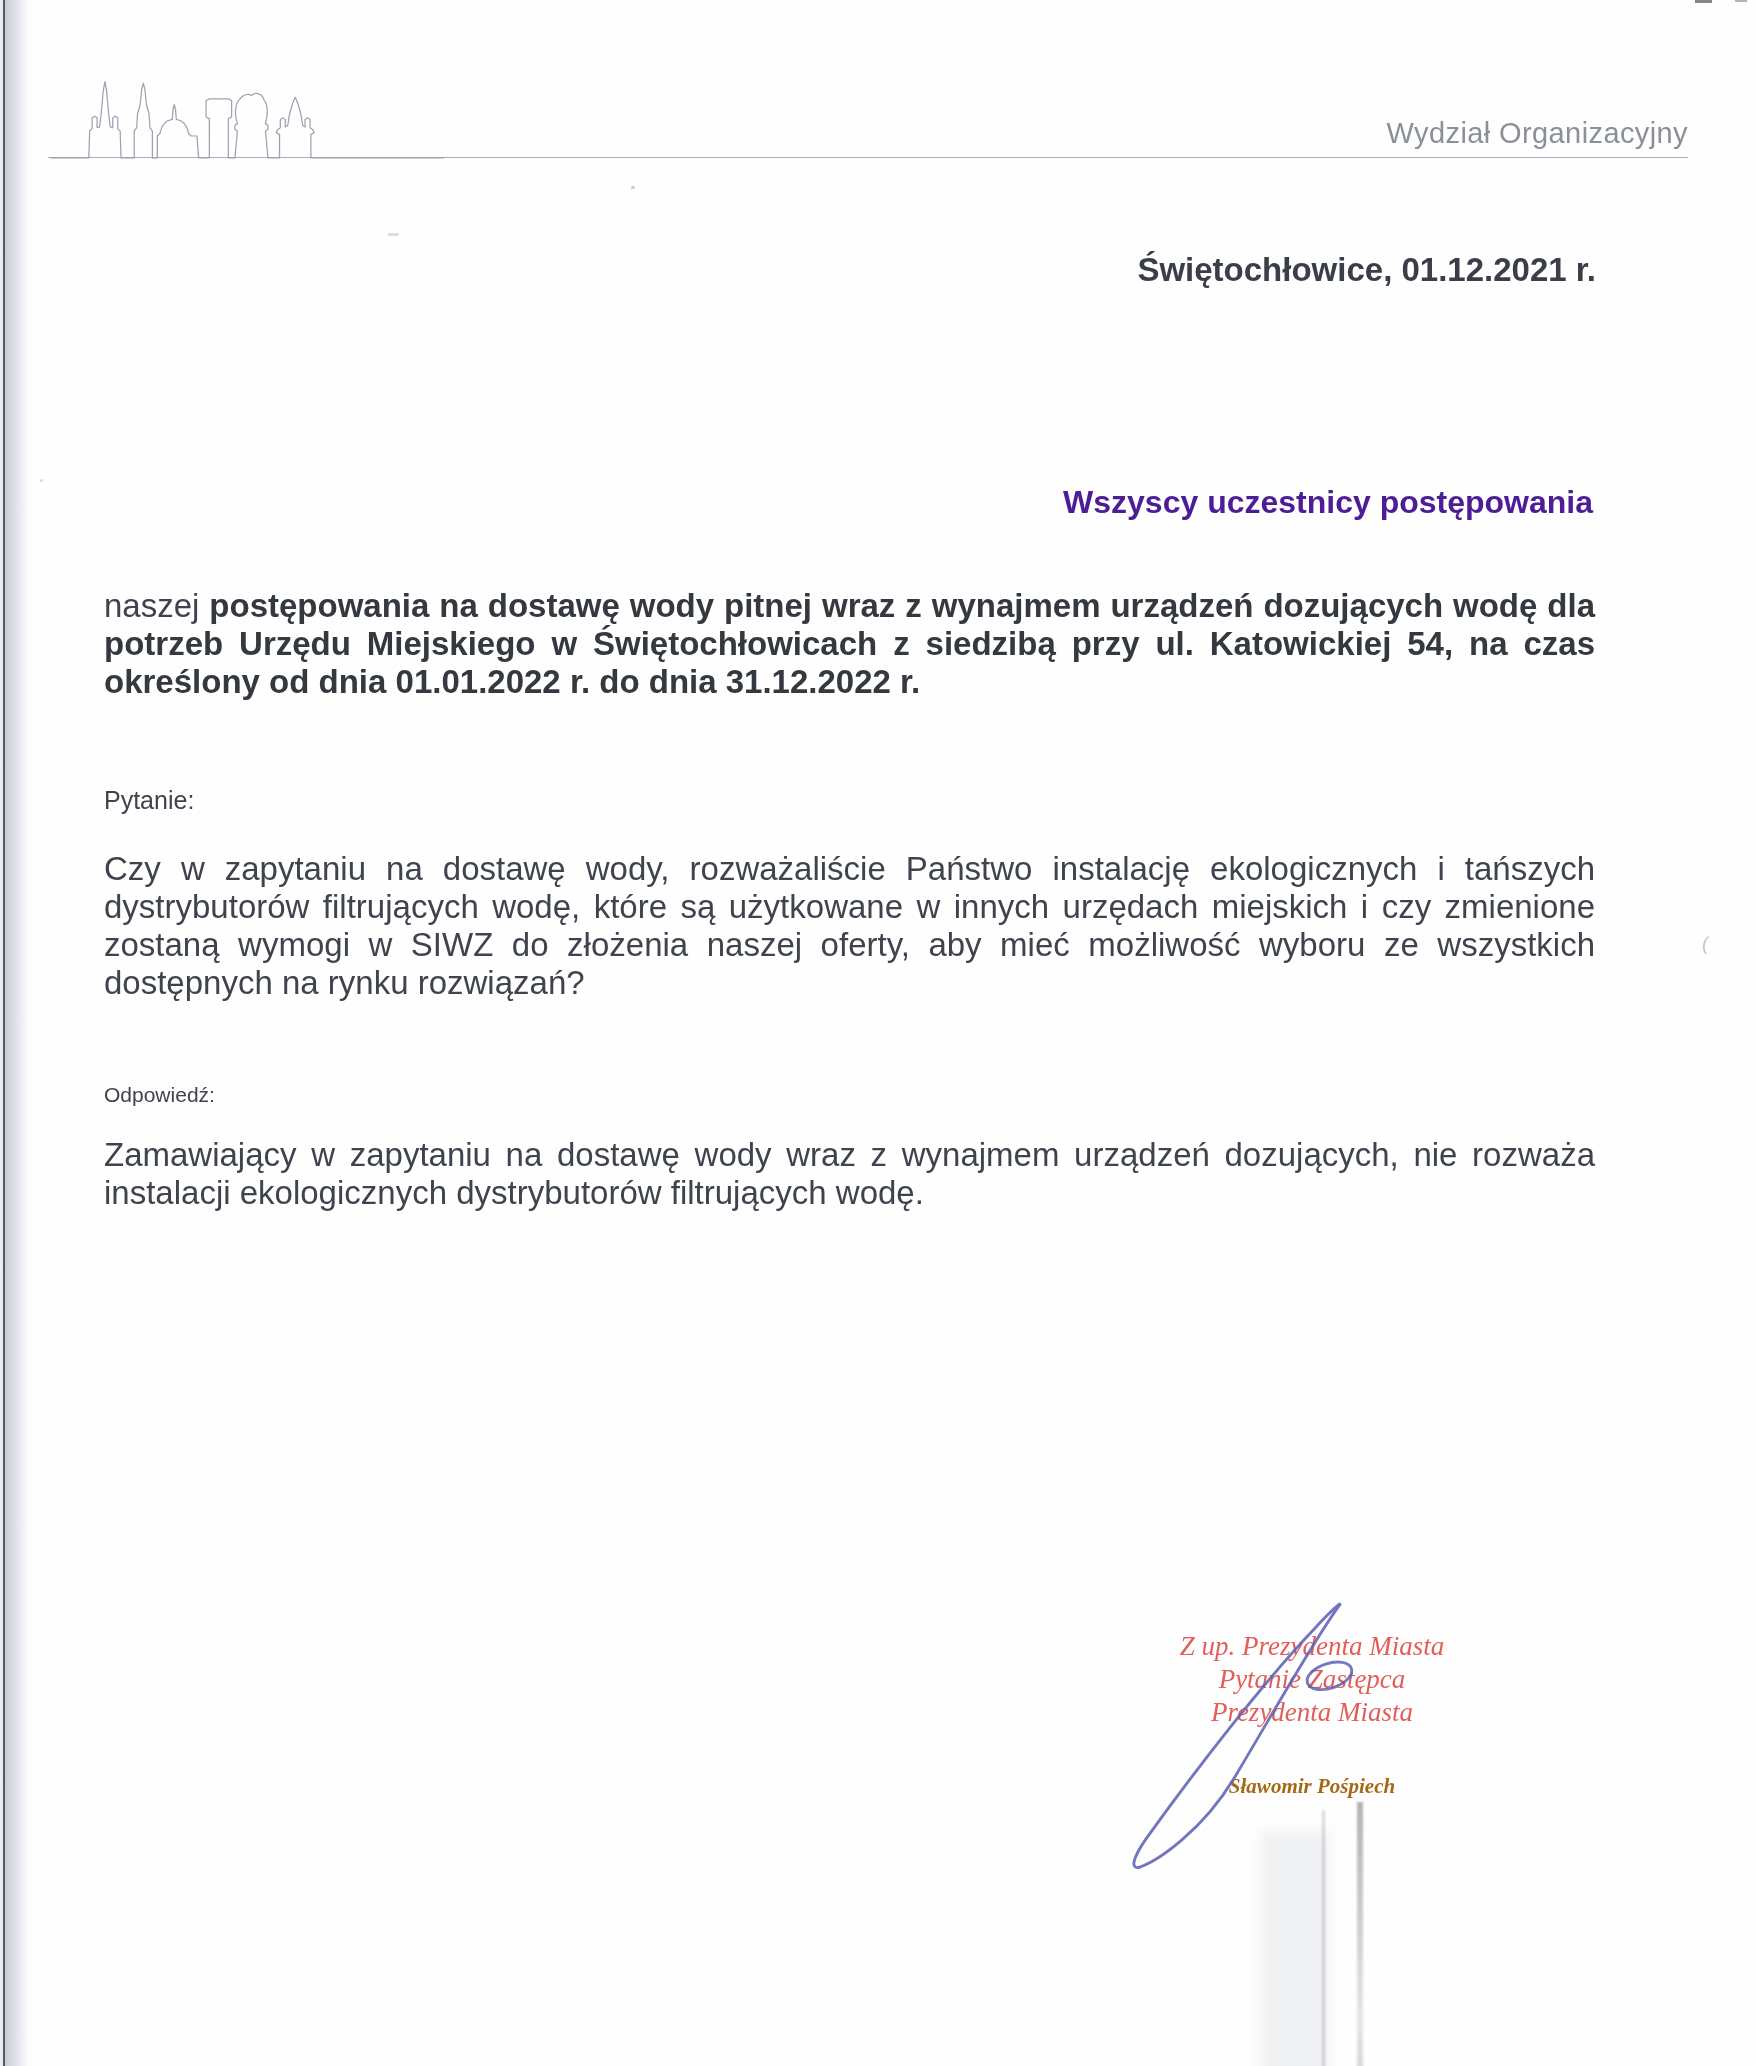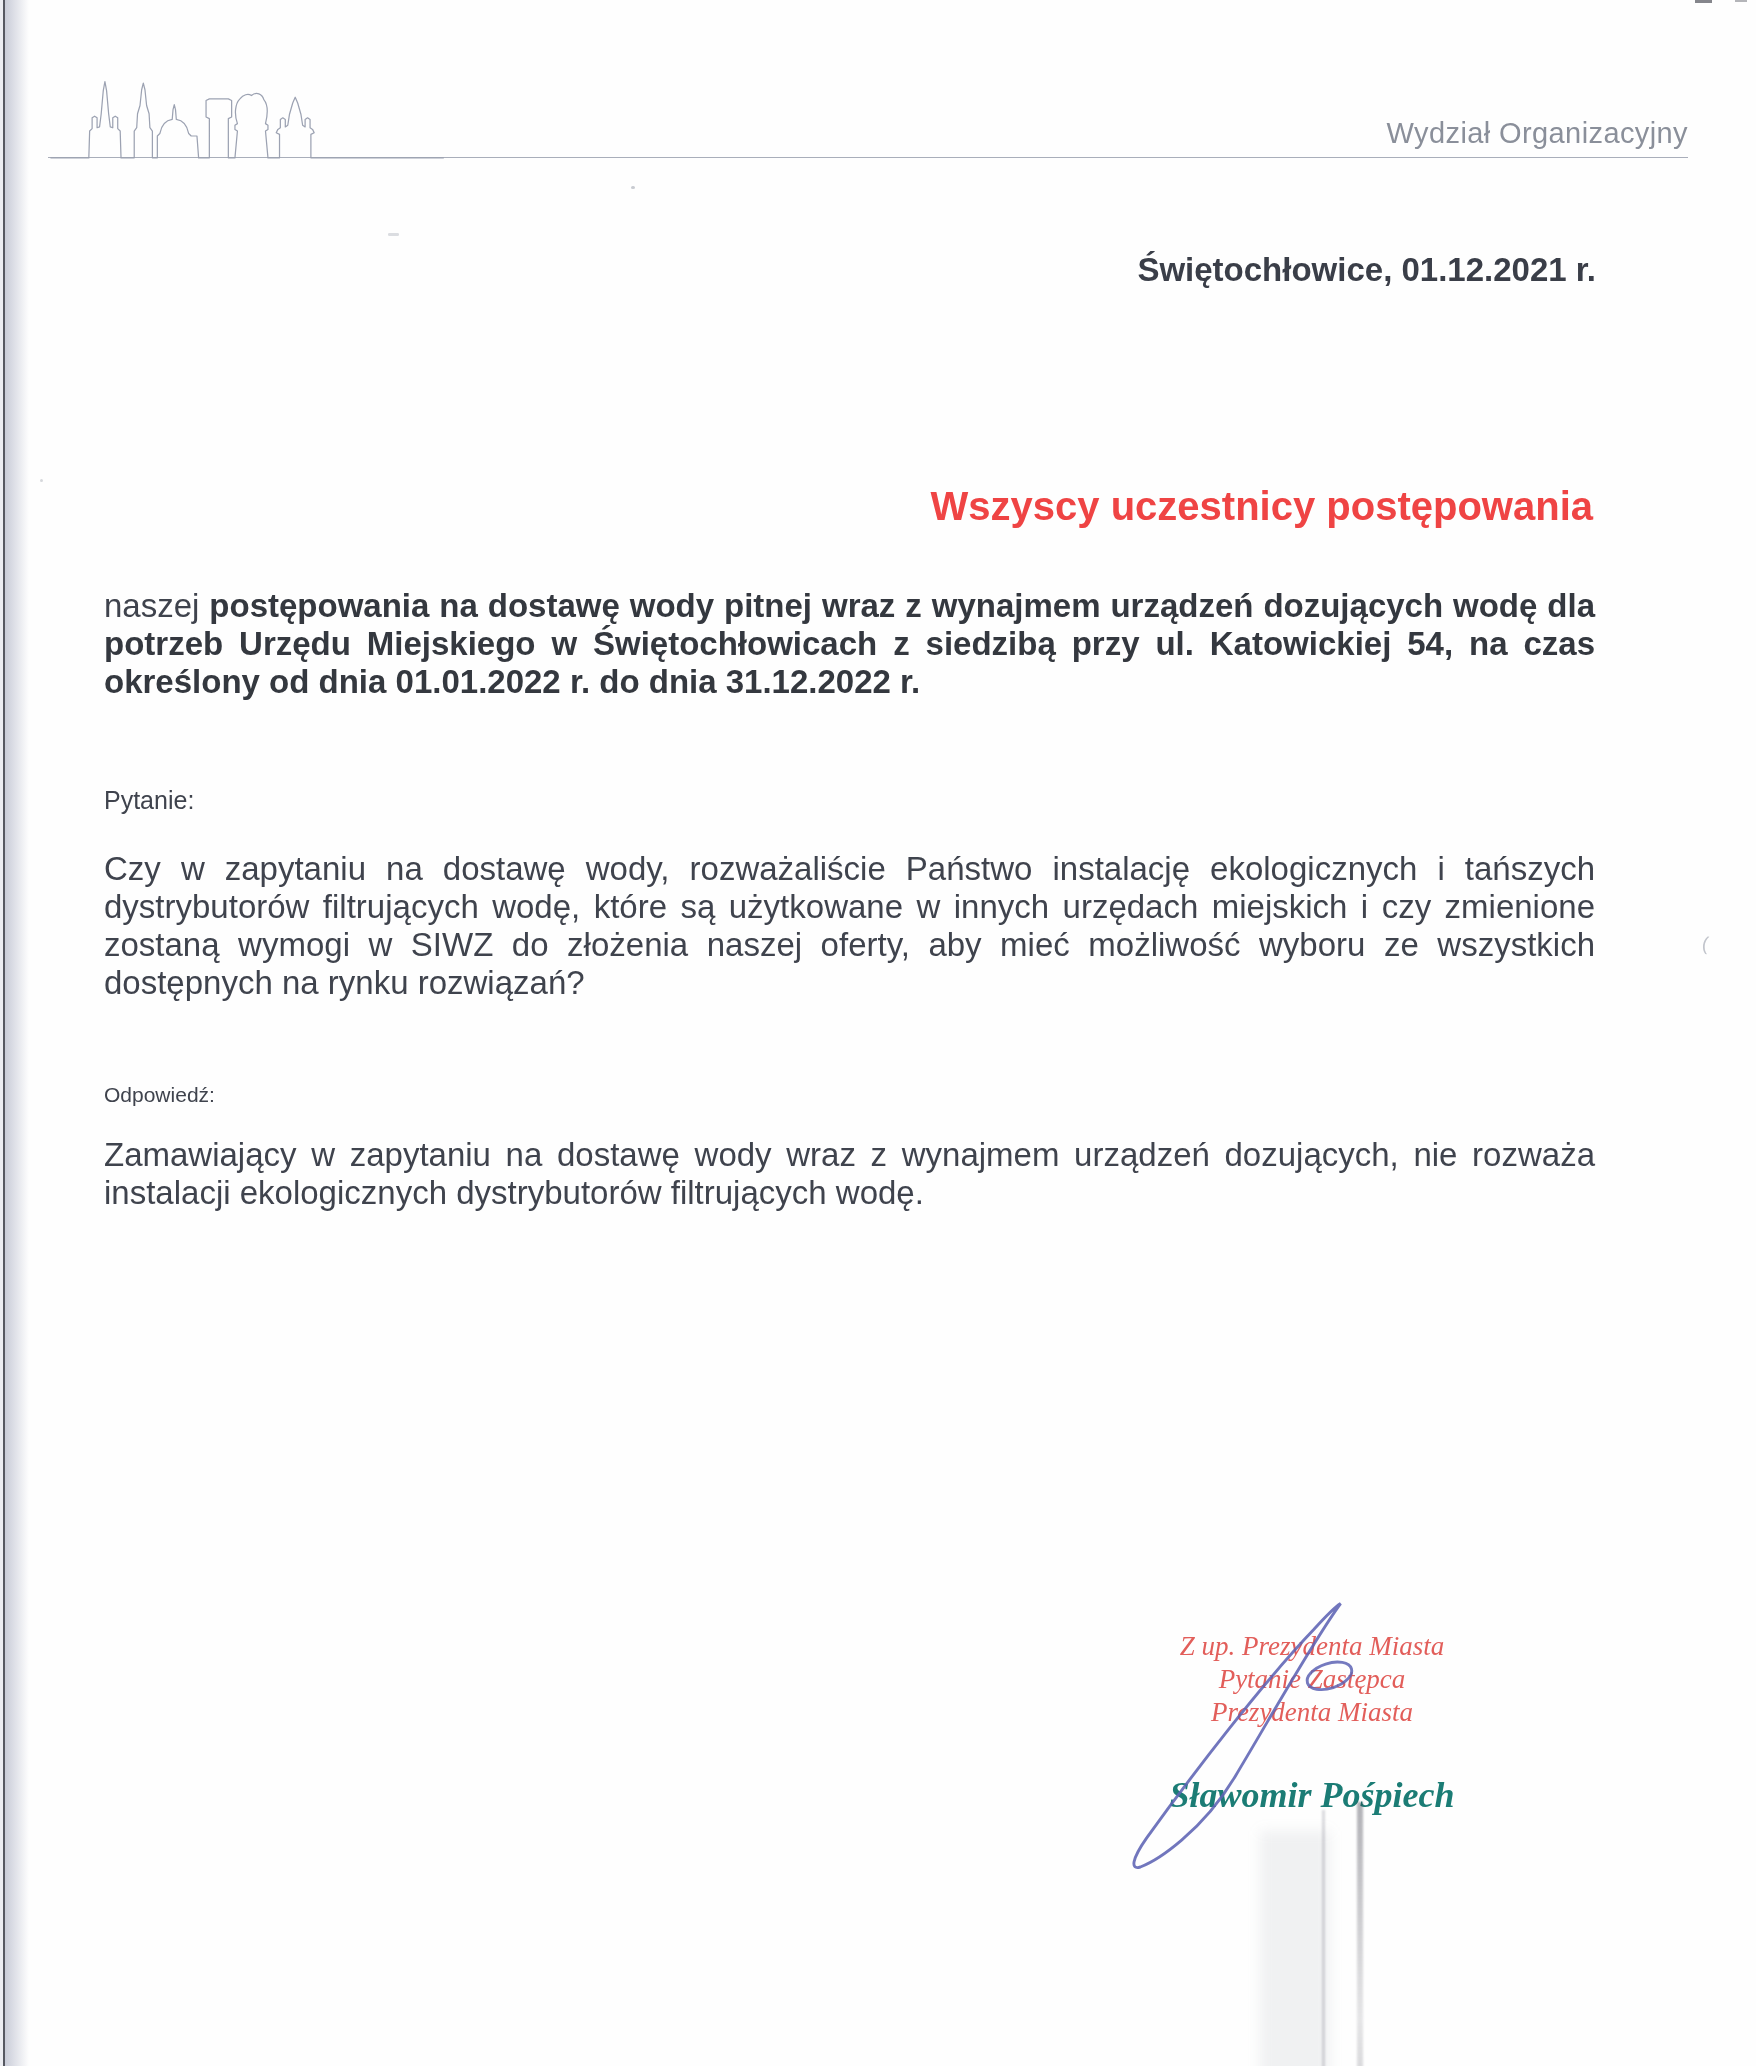--- a/index.html
+++ b/index.html
@@ -12,35 +12,35 @@
   .edge-b{left:2.5px;top:0;width:2.9px;height:100%;background:#565861;}
   .edge-c{left:5.4px;top:0;width:24px;height:100%;background:linear-gradient(to right,#c9ccd8,rgba(255,255,255,0));}
   .speck{background:#9aa0ab;border-radius:50%;opacity:.55;}
   .top-dash{background:#5c5e66;opacity:.75;}
 
   
   .hdr-rule{left:48px;top:157px;width:1640px;height:1.2px;background:#9aa0ae;opacity:.85;}
   .dept{right:68px;top:117px;font-size:29px;color:#8a8f9a;letter-spacing:0.4px;}
 
   .place-date{right:160px;top:251px;font-size:33px;font-weight:bold;color:#3a3e48;}
-  .recipients{right:163px;top:484px;font-size:40px;font-weight:bold;color:#ef4444;}
+  .recipients{right:163px;top:484px;font-size:32px;font-weight:bold;color:#4c1d95;}
 
   .bodyblock{left:104px;width:1491px;font-size:33px;line-height:38px;text-align:justify;text-align-last:left;color:#3f434d;}
   .subject{top:587px;}
   .subject b{color:#34383f;}
   .q-label{left:104px;top:786px;font-size:25px;}
   .q-text{top:850px;line-height:38px;}
   .a-label{left:104px;top:1083px;font-size:21px;}
   .a-text{top:1136px;}
 
   
   .stamp{left:1095px;top:1630px;width:434px;text-align:center;color:#e0524e;
          font-family:"Liberation Serif","DejaVu Serif",serif;font-size:27px;line-height:33px;opacity:.93;font-style:italic;}
-  .stamp-name{left:1095px;top:1774px;width:434px;text-align:center;color:#0f766e;
-         font-family:"Liberation Serif","DejaVu Serif",serif;font-size:36px;font-style:italic;font-weight:bold;opacity:.95;}
+  .stamp-name{left:1095px;top:1774px;width:434px;text-align:center;color:#a16207;
+         font-family:"Liberation Serif","DejaVu Serif",serif;font-size:21px;font-style:italic;font-weight:bold;opacity:.95;}
   .sig-svg{left:1123px;top:1590px;}
   .streak1{left:1357px;top:1802px;width:5.8px;height:393px;background:linear-gradient(to bottom,rgba(55,55,68,.38),rgba(55,55,68,.12) 55%,rgba(55,55,68,.33));filter:blur(1.2px);}
   .streak2{left:1260px;top:1831px;width:70px;height:331px;background:rgba(120,125,140,.10);filter:blur(6.6px);}
   .streak3{left:1322px;top:1810px;width:3.3px;height:355px;background:rgba(70,70,88,.20);filter:blur(0.8px);}
   .mark-paren{left:1702px;top:933px;font-size:19px;color:#c2c5cc;transform:rotate(8deg);}
 </style>
 </head>
 <body>
 
 <div class="page">

